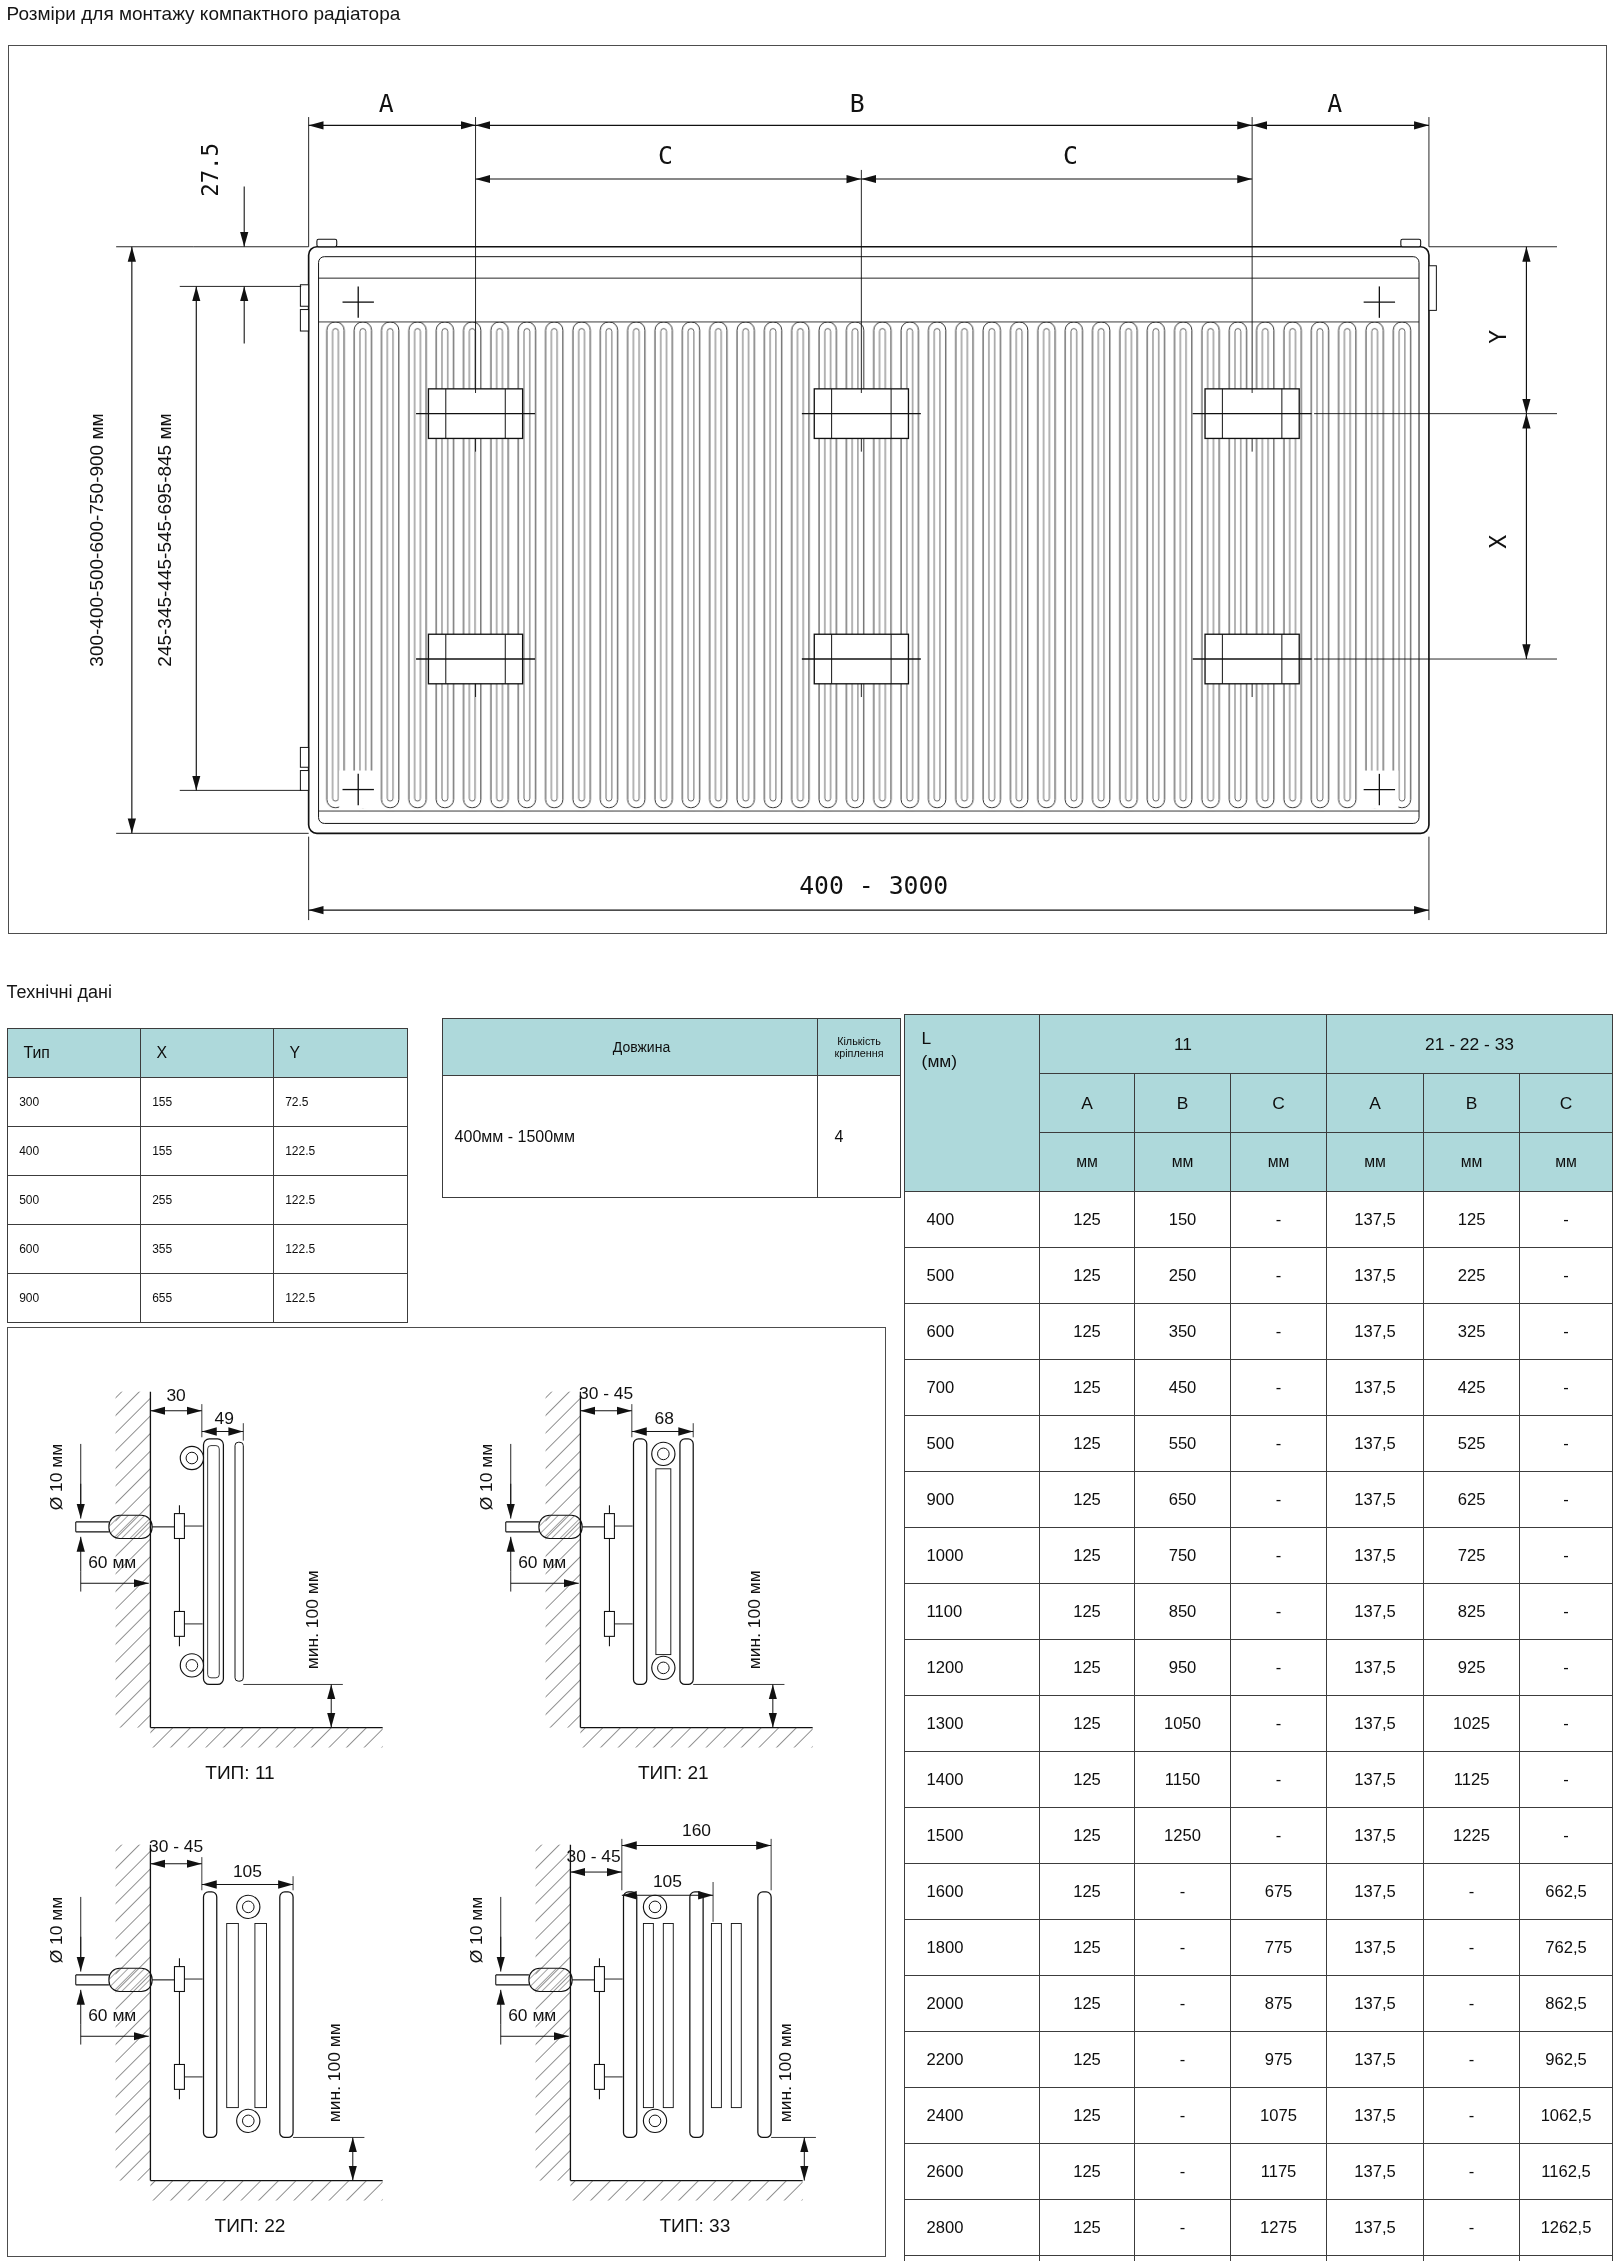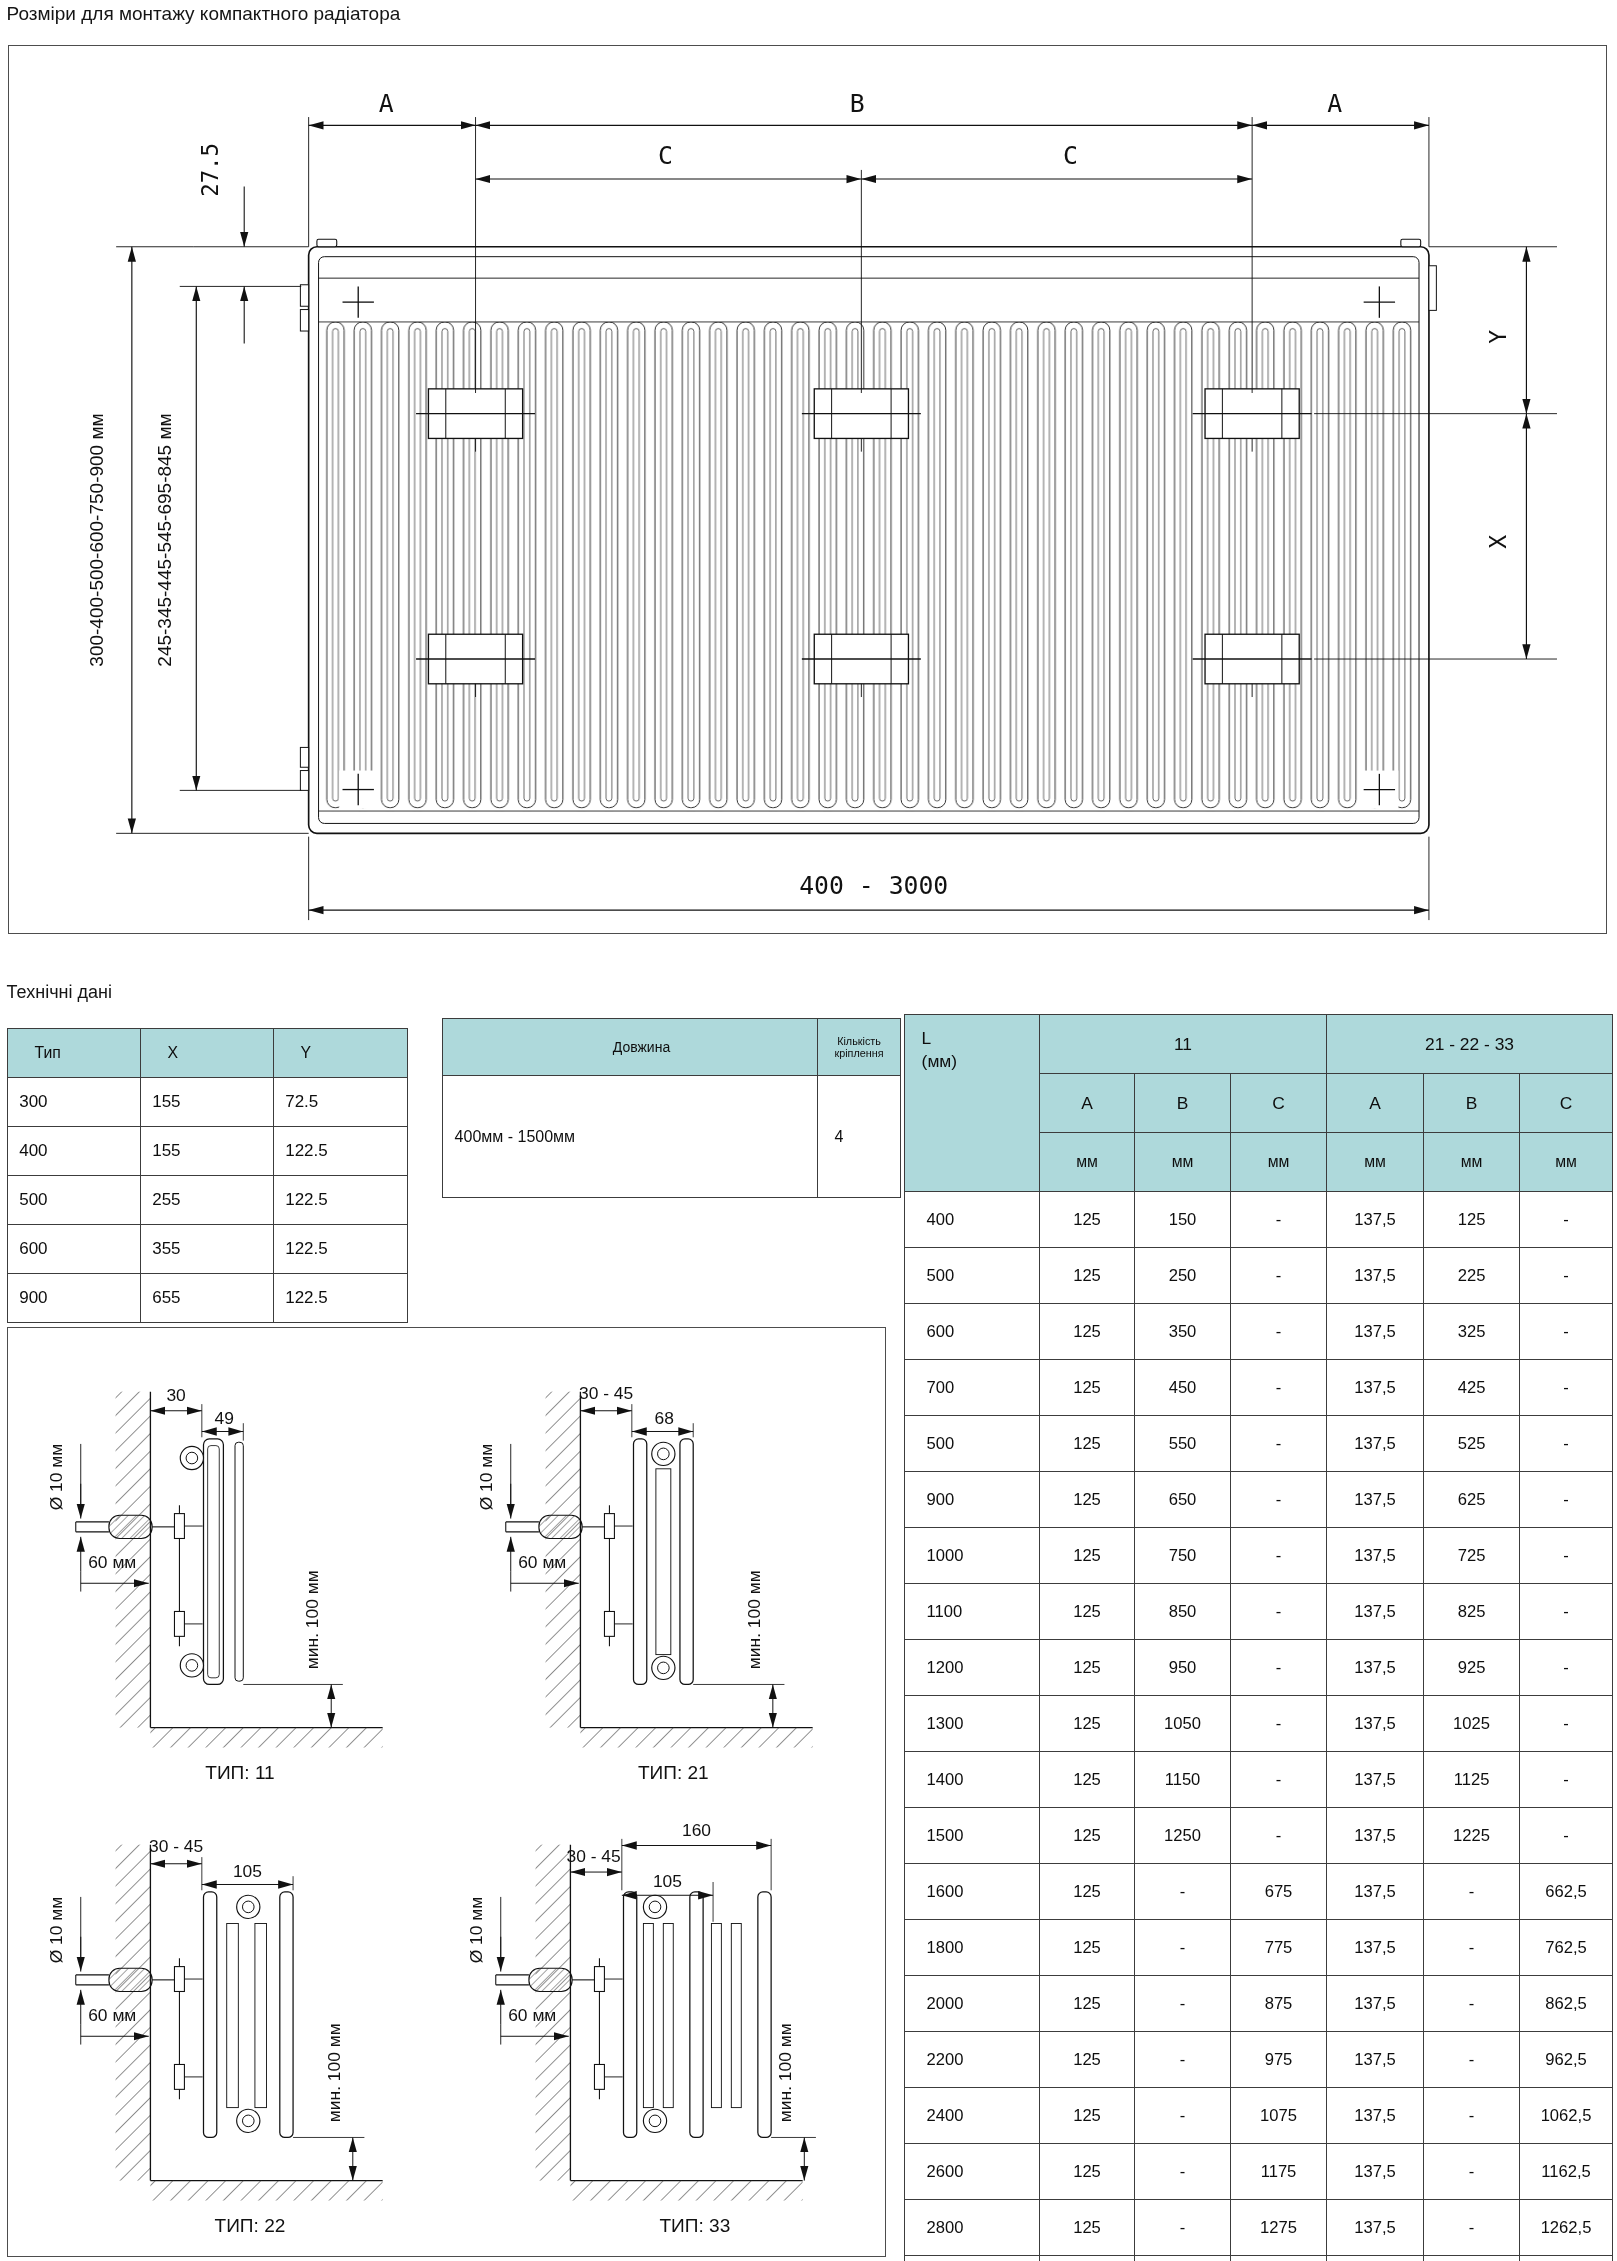--- a/index.html
+++ b/index.html
@@ -15,22 +15,22 @@
   #diagram-box { left:6.6px; top:1327px; width:877px; height:928px; }
   svg text { fill:#111; }
   .cad { font-family:"DejaVu Sans Mono", monospace; }
   .lbl { font-family:"Liberation Sans", sans-serif; }
 
   table { border-collapse:collapse; table-layout:fixed; position:absolute; background:#fff; }
   th, td { border:0.8px solid var(--line); font-weight:normal; color:#0e0e0e; overflow:hidden; }
   thead th { background:var(--teal); }
 
   #type-table { left:6.6px; top:1028px; width:399px; }
-  #type-table th { height:46px; font-size:15.8px; text-align:left; padding-left:27px; }
-  #type-table td { height:46px; font-size:17px; text-align:left; padding-left:11.6px; }
+  #type-table th { height:46px; font-size:15.8px; text-align:left; padding-left:16px; }
+  #type-table td { height:46px; font-size:12px; text-align:left; padding-left:11.6px; }
 
   #fixing-table { left:442px; top:1018px; width:458px; }
   #fixing-table th { height:54px; font-size:14px; text-align:center; padding-left:24px; }
   #fixing-table th.narrow { font-size:10.8px; text-align:center; padding:0 0.8px; }
   #fixing-table td { height:119px; font-size:16px; text-align:left; padding-left:11.6px; }
   #fixing-table td.cnt { padding-left:16.6px; }
 
   #main-table { left:904px; top:1014px; width:709px; }
   #main-table th { font-size:17.4px; }
   #main-table thead tr.r1 th { height:56px; }

